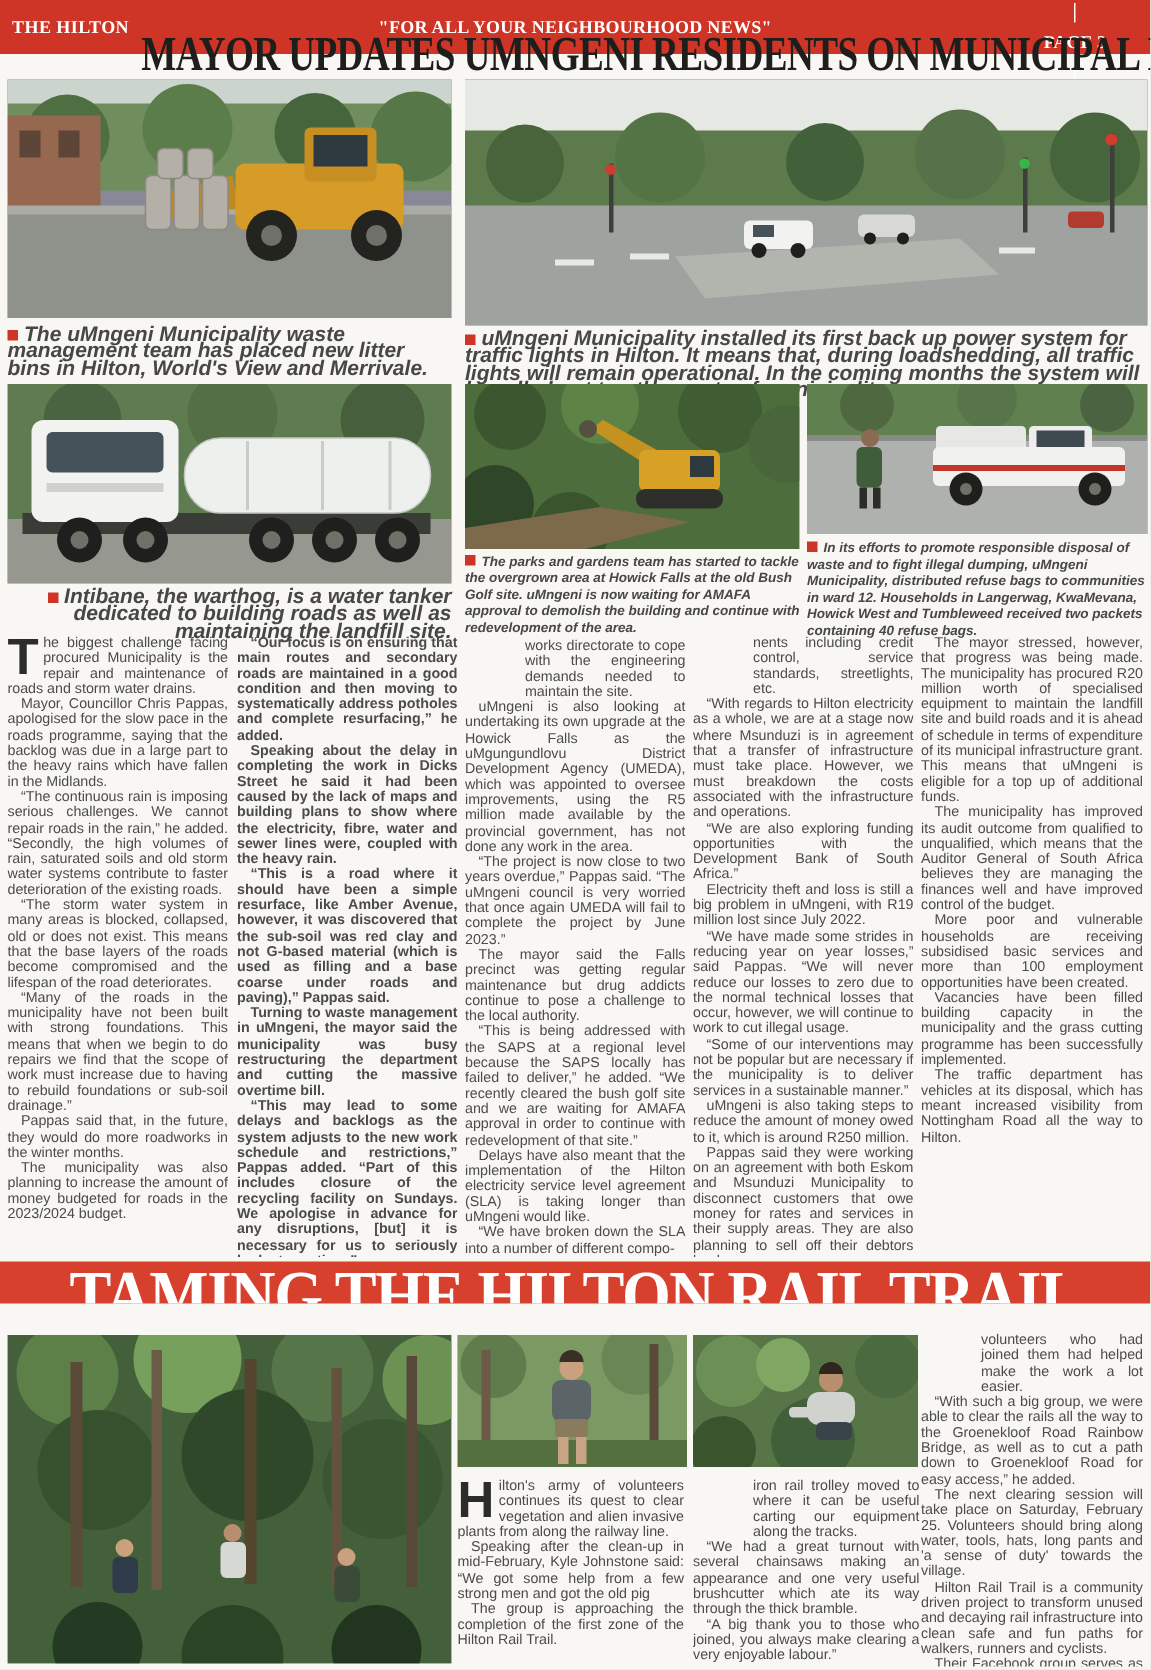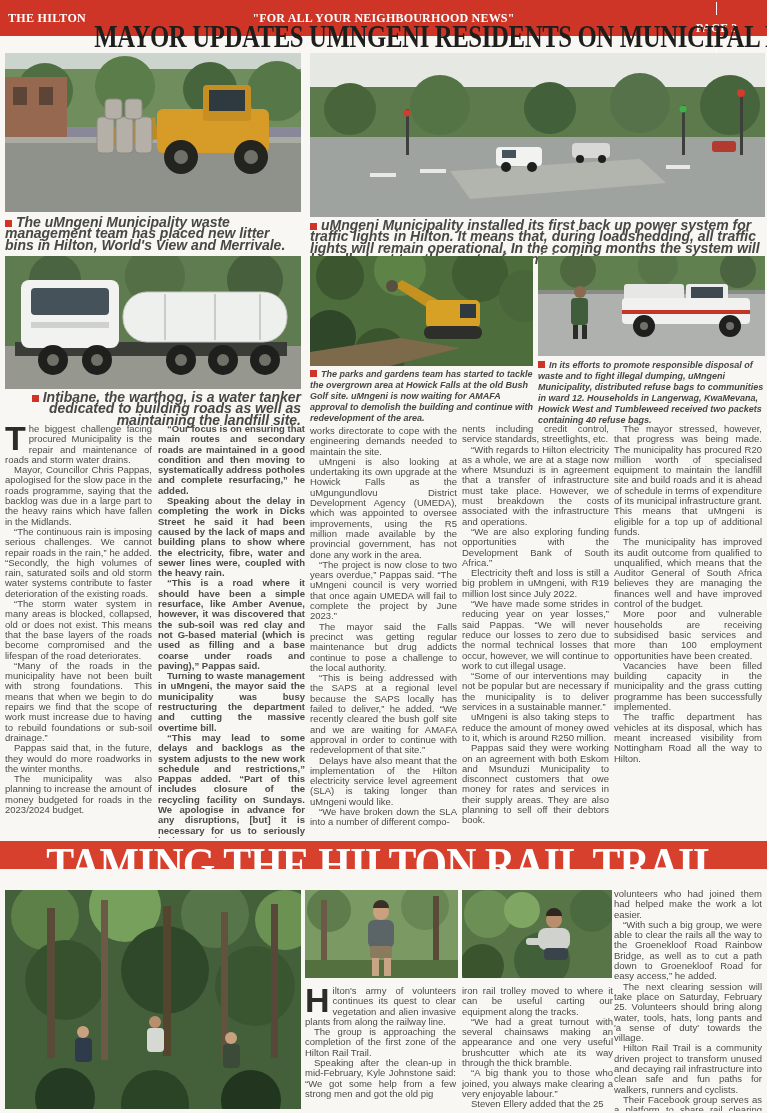--- a/index.html
+++ b/index.html
@@ -32,21 +32,21 @@
 
   
   .caption{ position:absolute; font-size:14px; line-height:11.4px; font-weight:bold; font-style:italic;
             color:#474744; }
   .sq{ display:inline-block; width:7px; height:7px; background:var(--red); margin-right:4px; }
 
   
   .col{ position:absolute; overflow:hidden; font-size:9.5px; line-height:10.3px; color:#4b4b48;
         text-align:justify; }
   .col p.para{ margin:0; text-indent:9px; }
-  .col p.para.noindent{ text-indent:0; }
+  .col p.para.noindent{ text-indent:0;margin-left:40px; }
   .col p.para.dropcap{ text-indent:0; }
   .col p.para.dropcap::first-letter{ float:left; font-size:34px; line-height:27px; font-weight:bold;
         color:#2c2c29; padding:1px 3px 0 0; }
 </style>
 </head>
 <body>
 
 <div class="page">
 
   <header class="masthead">
@@ -314,22 +314,22 @@
       <circle cx="92" cy="30" r="8" fill="#b98e6d"></circle>
         <path d="M84 26 a8 8 0 0 1 16 0 z" fill="#2e261f"></path>
       <rect x="76" y="38" width="32" height="22" rx="8" fill="#cfd2cd"></rect>
       <rect x="64" y="48" width="18" height="7" rx="3" fill="#cfd2cd"></rect>
       <rect x="82" y="58" width="24" height="12" rx="4" fill="#39434a"></rect>
     </svg>
   </figure>
 
   <div class="col" style="left:305px;top:986px;width:151px;height:124px;">
       <p class="para dropcap">Hilton's army of volunteers continues its quest to clear vegetation and alien invasive plants from along the railway line.</p>
+      <p class="para">Speaking after the clean-up in mid-February, Kyle Johnstone said: “We got some help from a few strong men and got the old pig</p>
       <p class="para">The group is approaching the completion of the first zone of the Hilton Rail Trail.</p>
-      <p class="para">Speaking after the clean-up in mid-February, Kyle Johnstone said: “We got some help from a few strong men and got the old pig</p>
     </div>
   <div class="col" style="left:462px;top:986px;width:151px;height:124px;">
       <p class="para noindent">iron rail trolley moved to where it can be useful carting our equipment along the tracks.</p>
       <p class="para">“We had a great turnout with several chainsaws making an appearance and one very useful brushcutter which ate its way through the thick bramble.</p>
       <p class="para">“A big thank you to those who joined, you always make clearing a very enjoyable labour.”</p>
       <p class="para">Steven Ellery added that the 25</p>
     </div>
   <div class="col" style="left:614px;top:889px;width:148px;height:222px;">
       <p class="para noindent">volunteers who had joined them had helped make the work a lot easier.</p>
       <p class="para">“With such a big group, we were able to clear the rails all the way to the Groenekloof Road Rainbow Bridge, as well as to cut a path down to Groenekloof Road for easy access,” he added.</p>

